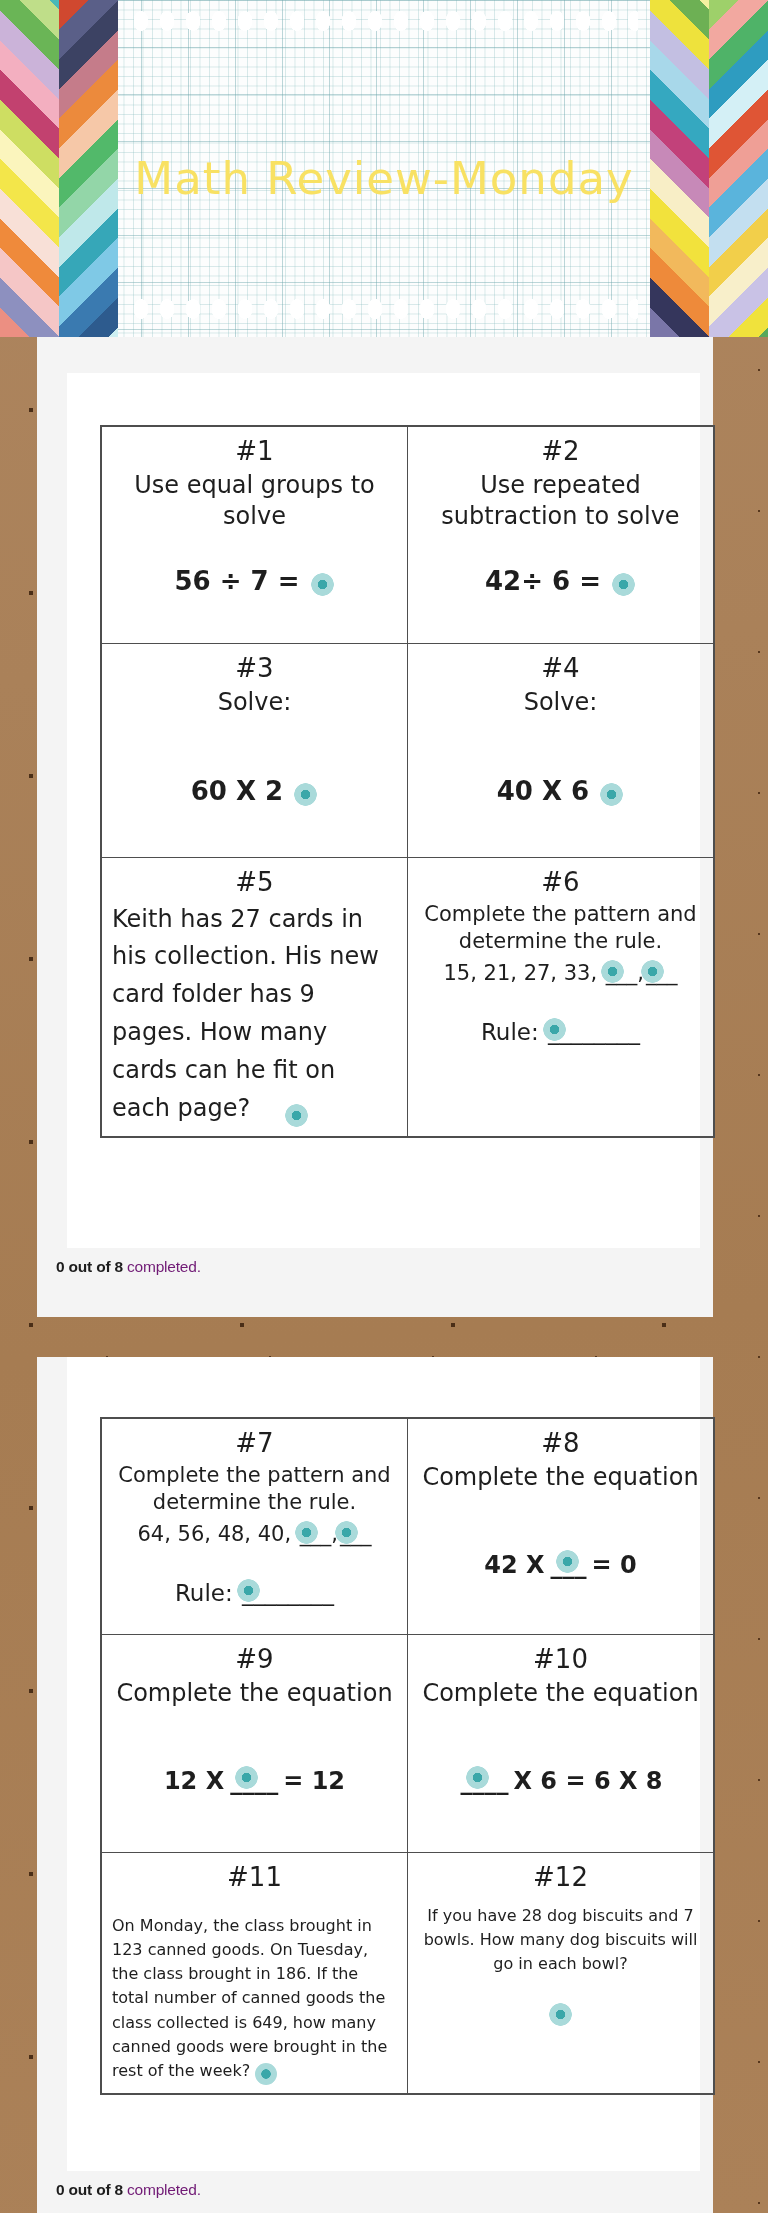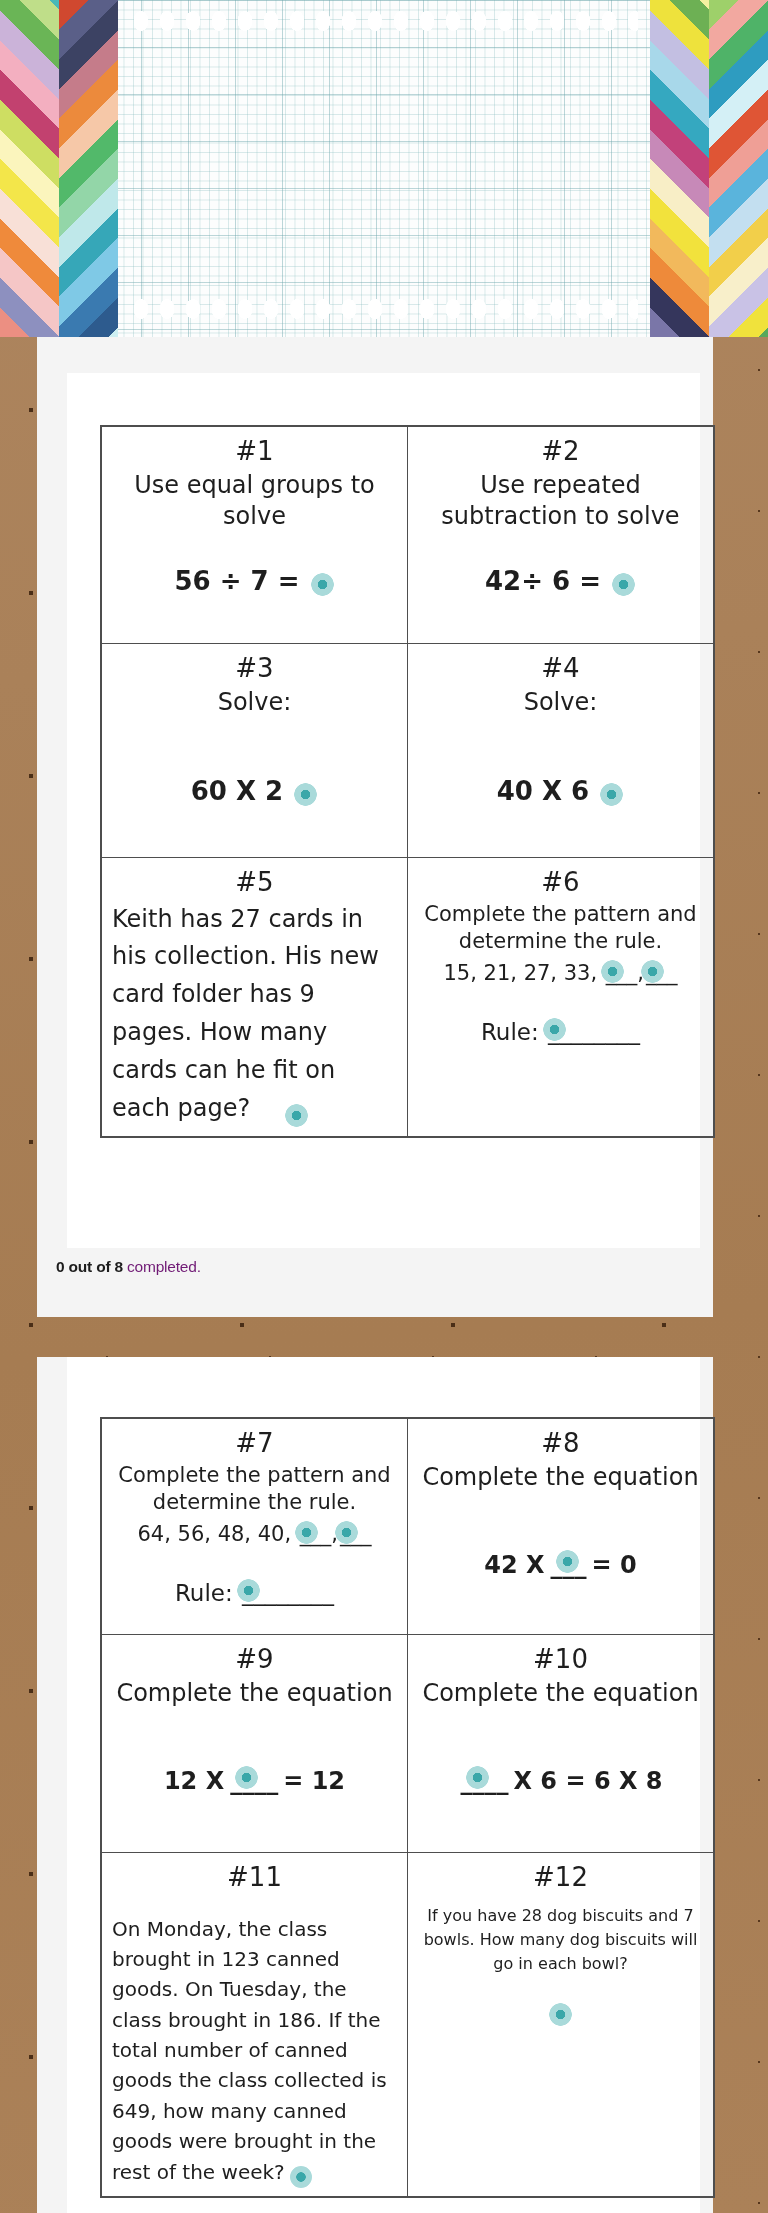--- a/index.html
+++ b/index.html
@@ -75,21 +75,21 @@
   .prompt{font-size:24px;line-height:1.3;margin-top:2px;text-align:center;}
   .seq .prompt{font-size:21px;}
   .equation{font-size:26px;margin-top:34px;white-space:nowrap;font-weight:bold;}
   .tall .equation{margin-top:58px;}
   .fill .equation{font-size:24px;margin-top:58px;}
   .eq-pre{margin-right:4px;}
   .eq-post{margin-left:5px;}
   .seqline{font-size:21px;margin-top:6px;white-space:nowrap;}
   .ruleline{font-size:23px;margin-top:34px;}
   .para{font-size:24px;line-height:1.58;text-align:left;margin-top:2px;}
-  .para11{font-size:20px;line-height:1.52;margin-top:20px;}
+  .para11{font-size:16px;line-height:1.52;margin-top:20px;}
   .para12{font-size:16px;line-height:1.5;text-align:center;margin-top:10px;}
 
   
   .dot{display:inline-block;width:25px;height:25px;border-radius:50%;cursor:pointer;
     background:radial-gradient(circle at 50% 50%,
       var(--dot-inner,#3aa7a9) 0 4.5px,
       var(--dot-outer,#a9dada) 5px 11px,
       rgba(169,218,218,0) 11.5px);}
   .equation .dot{vertical-align:-7px;margin-left:10px;}
   .blank{position:relative;display:inline-block;margin-left:2px;}
@@ -112,20 +112,21 @@
     <div class="chev chev-left">
       <div class="half ha"></div>
       <div class="half hb"></div>
     </div>
     <div class="chev chev-right">
       <div class="half ha"></div>
       <div class="half hb"></div>
     </div>
     <div class="ovals ovals-top"></div>
     <div class="ovals ovals-bottom"></div>
+    <h1 class="title">Math Review-Monday</h1>
   </div>
 
   <section class="sheet sheet1">
     <div class="card card1">
       <table class="probs t1">
         <tbody>
             <tr>
           <td class="cell eq">
             <div class="pnum">#1</div>
             <div class="prompt">Use equal groups to solve</div>

